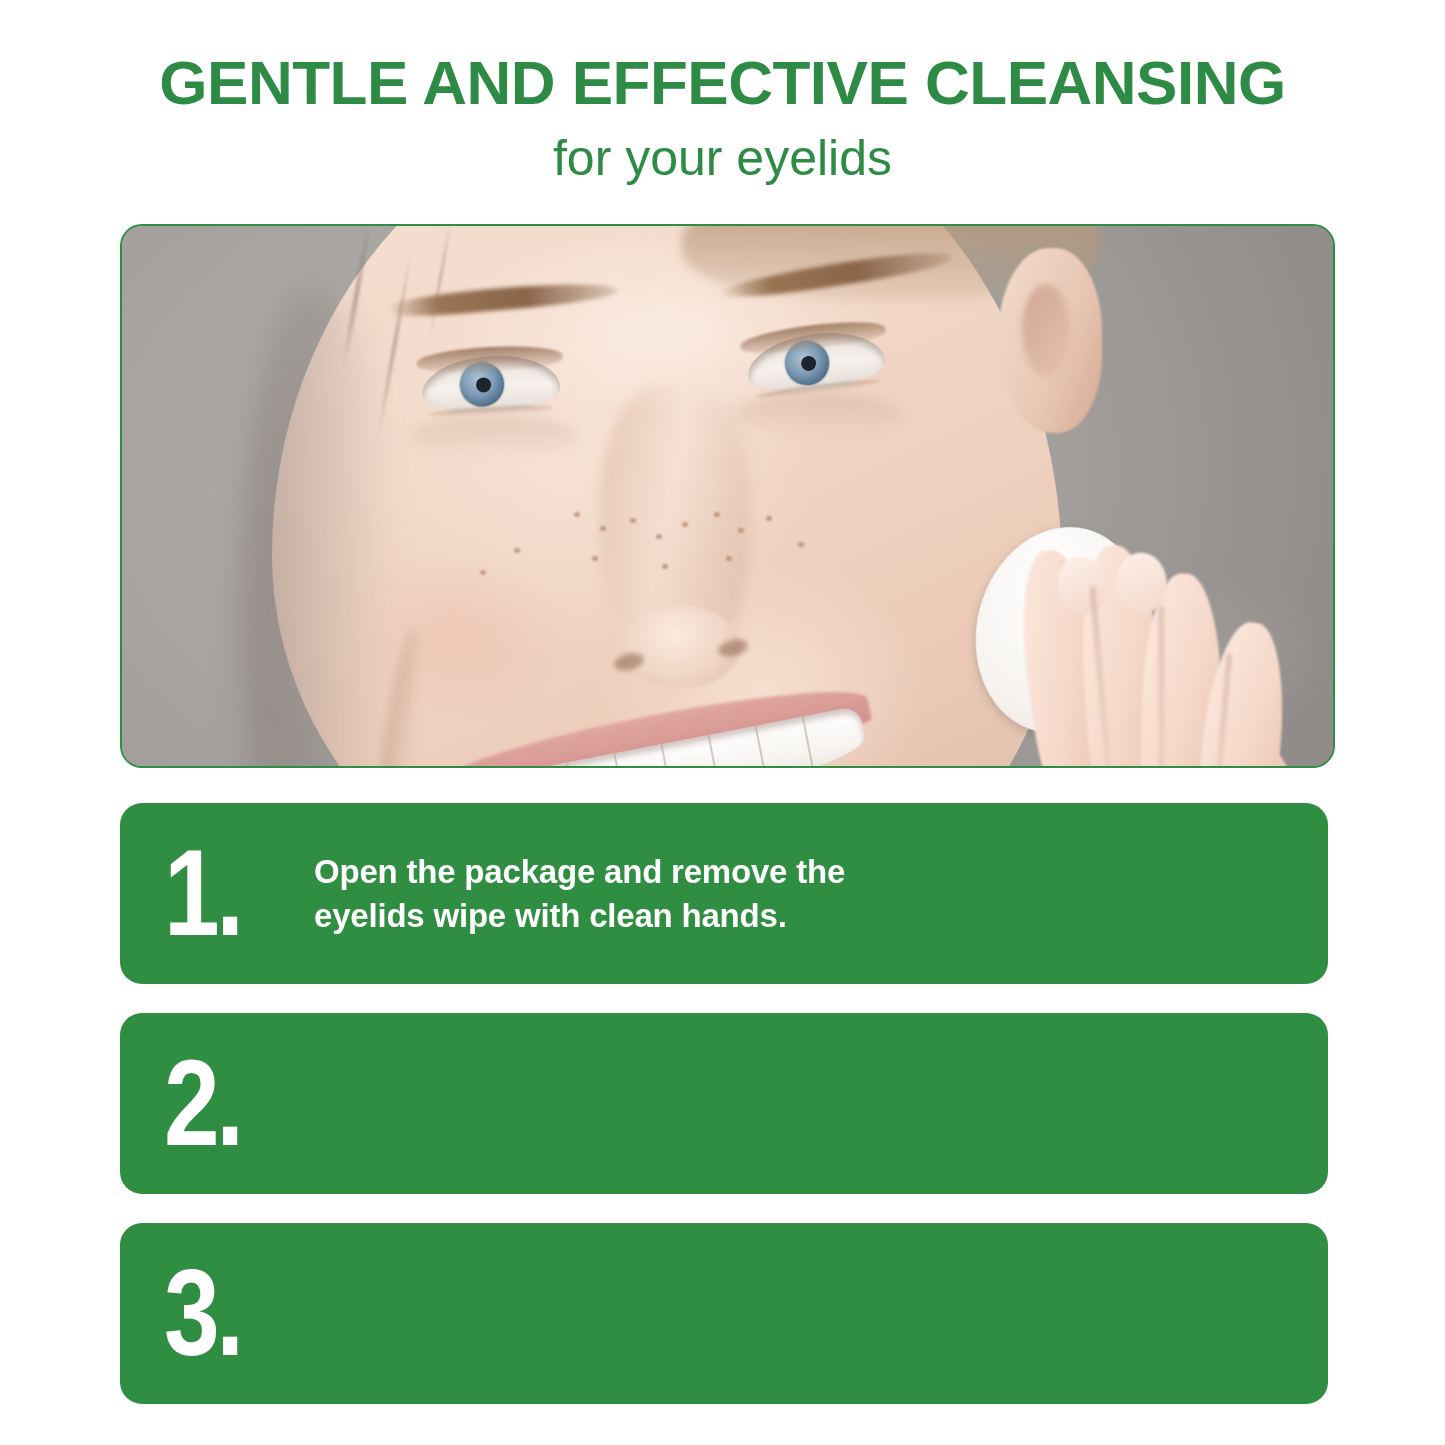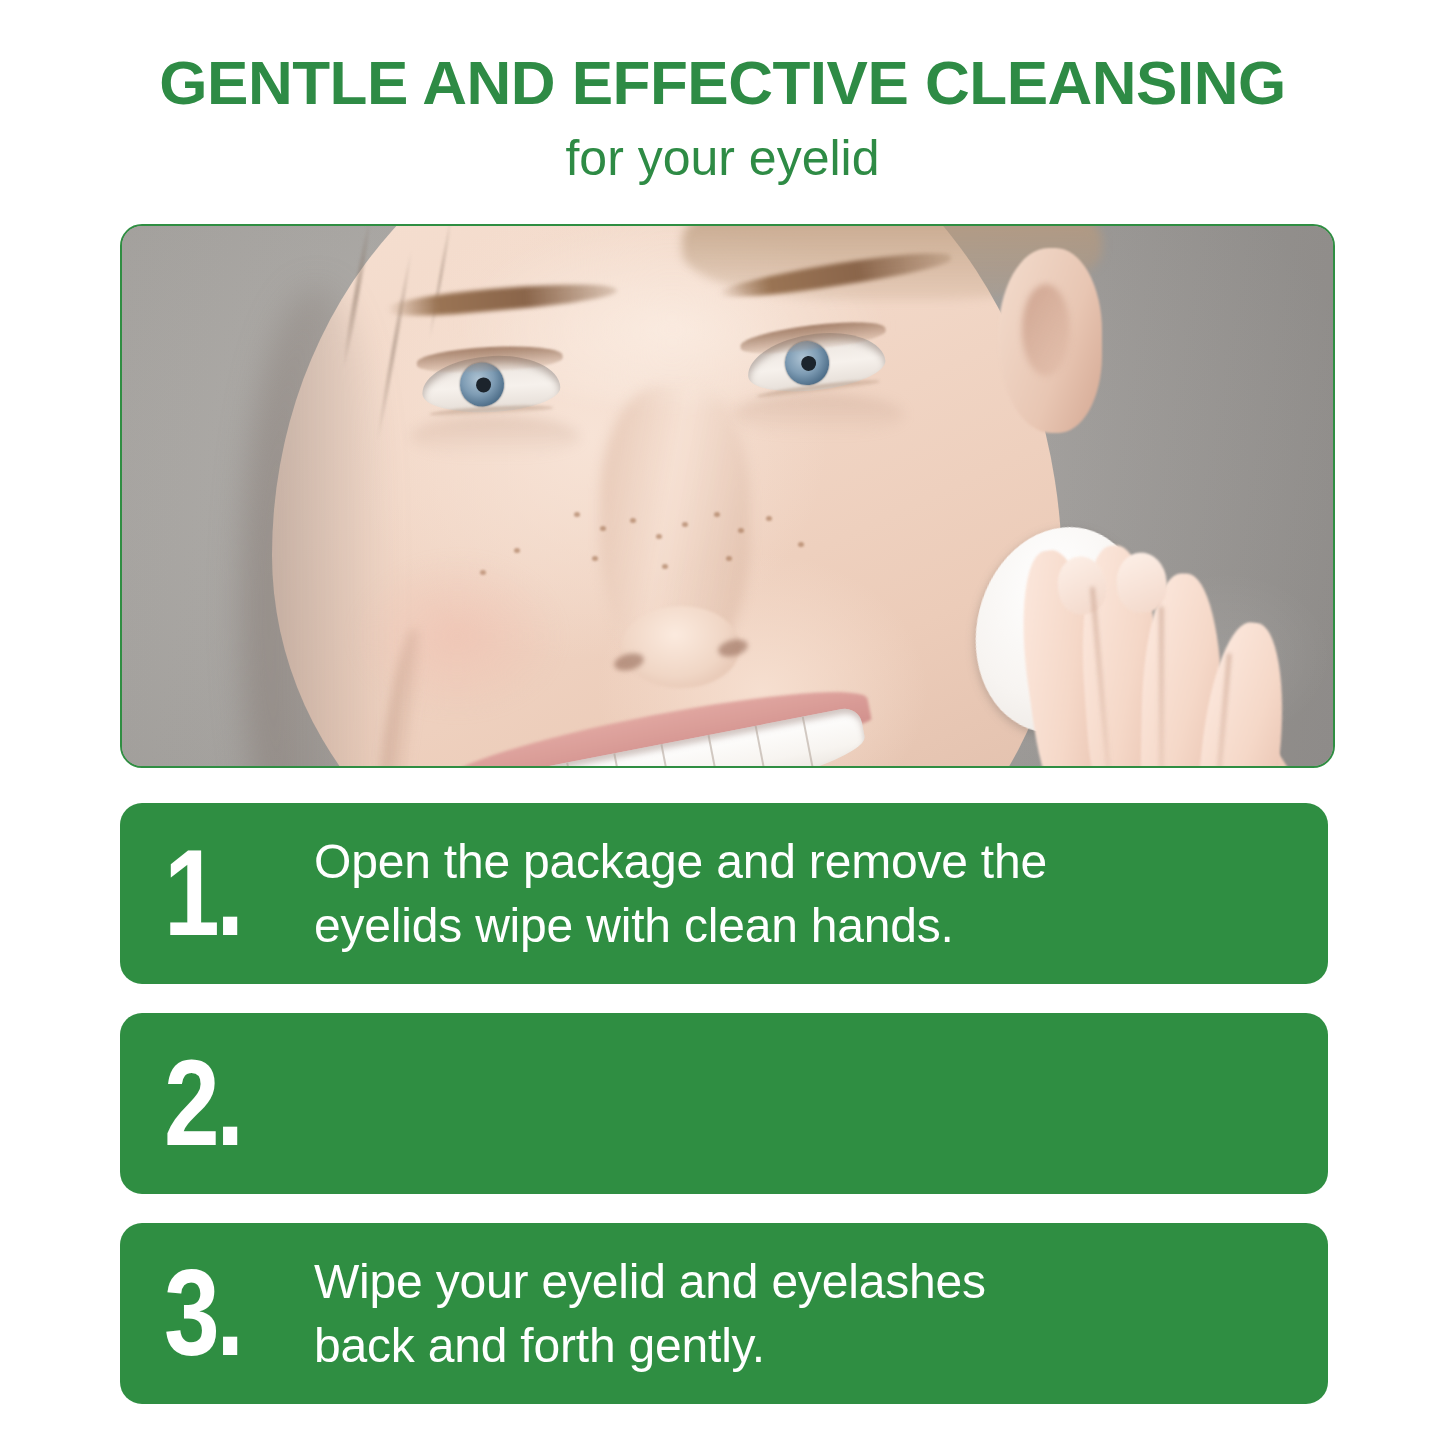--- a/index.html
+++ b/index.html
@@ -313,34 +313,34 @@
     font-weight:bold;
     line-height:0.82;
     letter-spacing:-4px;
     width:150px;
     flex:0 0 150px;
     transform:scaleX(0.82);
     transform-origin:left center;
   }
   .step-text {
     color:#ffffff;
-    font-size:48px;
-    font-weight:normal;
+    font-size:33px;
+    font-weight:bold;
     line-height:1.32;
     letter-spacing:-0.2px;
     white-space:pre-line;
   }
   .step-2 .step-text { padding-top:2px; }
 </style>
 </head>
 <body>
 
 <div class="header">
   <div class="title" style="color:#2e8b45;">GENTLE AND EFFECTIVE CLEANSING</div>
-  <div class="subtitle" style="color:#2e8b45;">for your eyelid</div>
+  <div class="subtitle" style="color:#2e8b45;">for your eyelids</div>
 </div>
 
 <div class="photo-frame">
   <div class="photo">
     <div class="bg-vignette"></div>
 
     <div class="face"></div>
     <div class="face-shadow-left"></div>
     <div class="forehead"></div>
     <div class="hair-top"></div>
@@ -432,17 +432,15 @@
     <div class="step-text">Open the package and remove the
 eyelids wipe with clean hands.</div>
   </div>
 
   <div class="step step-2">
     <div class="step-num">2.</div>
   </div>
 
   <div class="step step-3">
     <div class="step-num">3.</div>
-    <div class="step-text">Wipe your eyelid and eyelashes
-back and forth gently.</div>
   </div>
 
 </div>
 
 </body></html>

